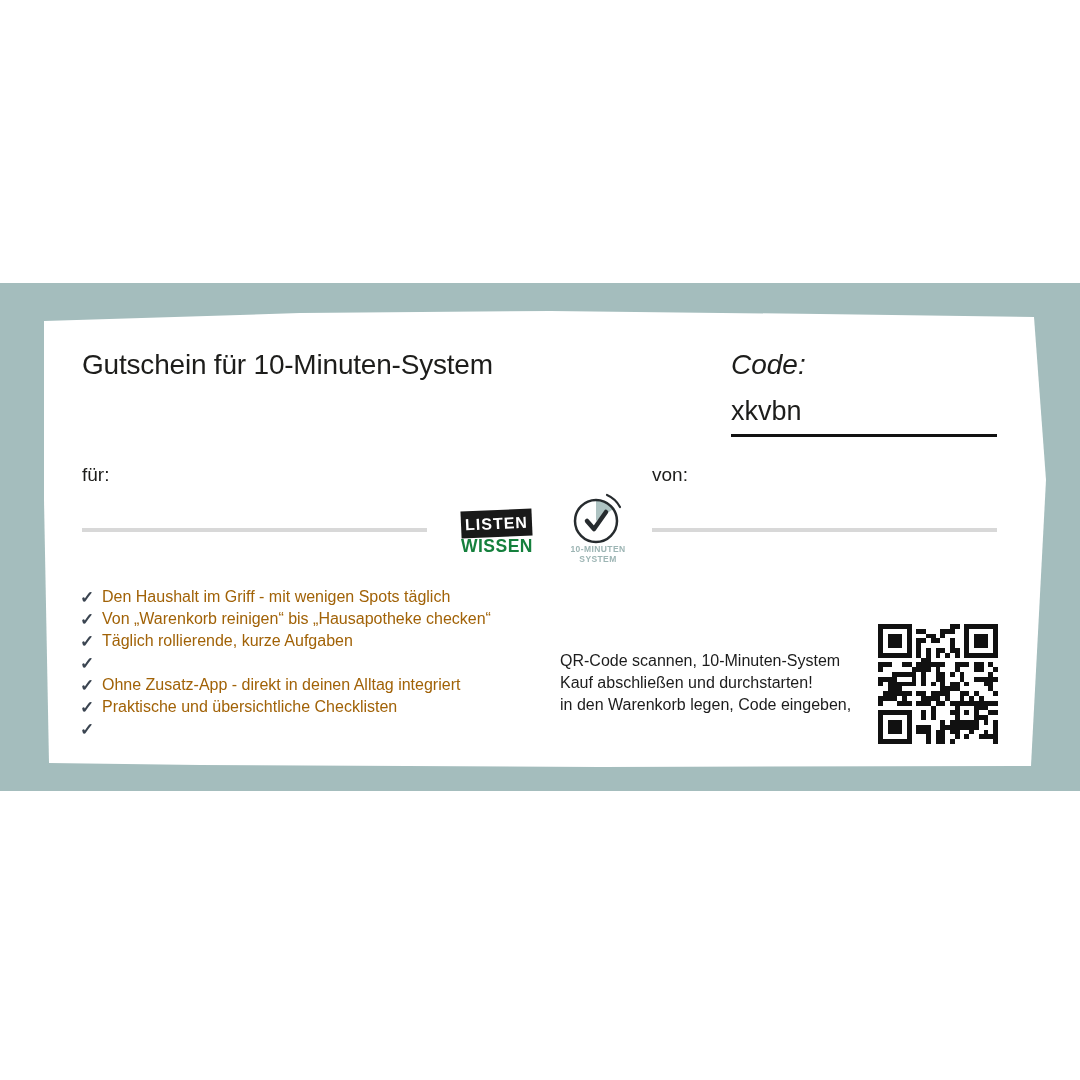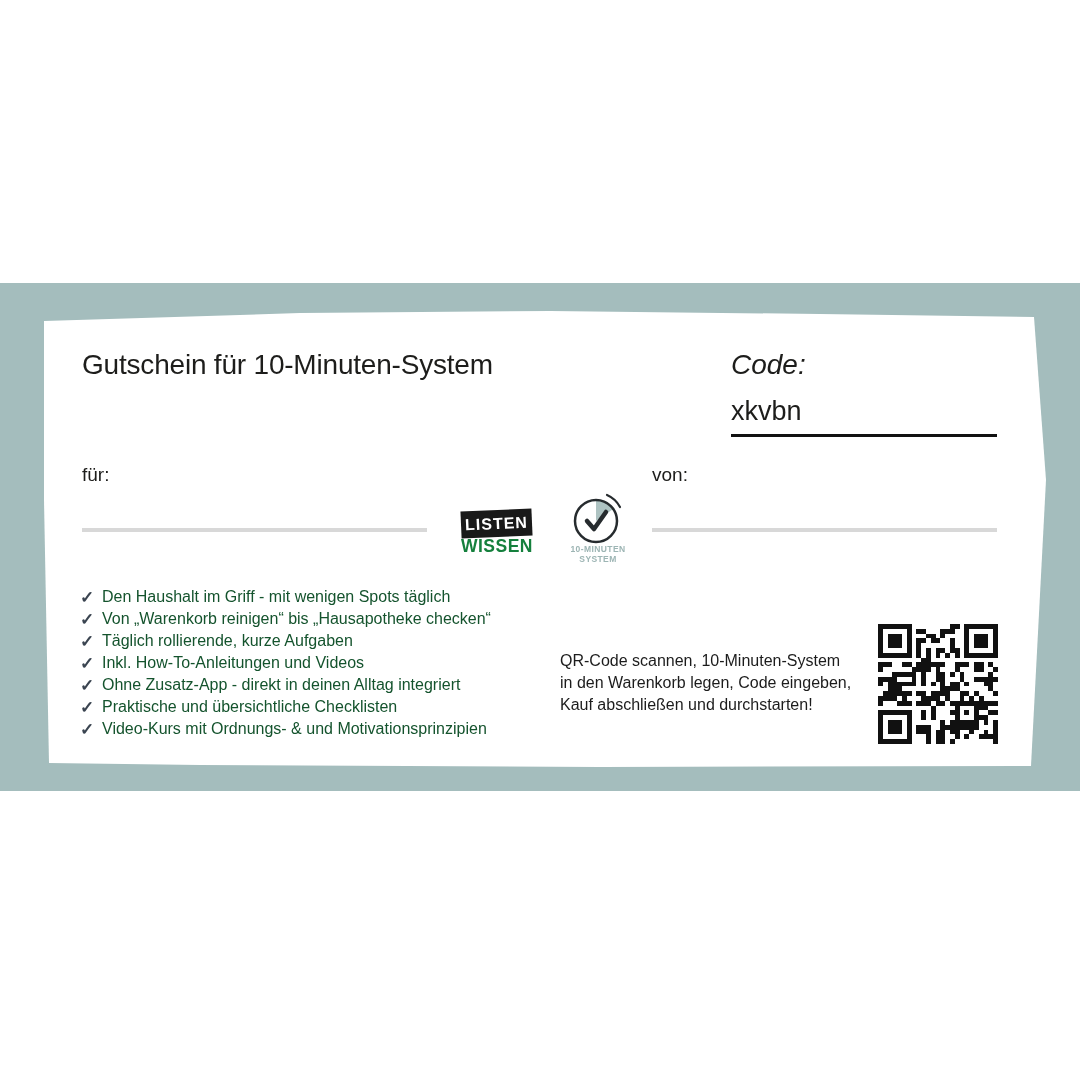--- a/index.html
+++ b/index.html
@@ -28,21 +28,21 @@
     left:461px;top:510px;width:71px;height:27px;background:#191919;color:#ffffff;
     display:flex;align-items:center;justify-content:center;font-size:16px;font-weight:700;
     letter-spacing:1px;transform:rotate(-2.5deg);
   }
   .badge-sub{left:456px;top:536px;width:82px;text-align:center;font-size:17.5px;font-weight:800;letter-spacing:0.5px;color:#15803d;}
   .clock-svg{left:566px;top:487px;width:64px;height:64px;}
   .clock-caption{left:552px;top:545px;width:92px;text-align:center;font-size:8.5px;line-height:9.5px;font-weight:700;letter-spacing:0.4px;color:#9db5b4;}
   .features{left:80px;top:586px;}
   .feature-row{display:flex;align-items:center;height:22px;}
   .check{width:22px;font-size:17px;font-weight:700;color:#3a4450;}
-  .feature-text{font-size:16px;color:#14532d;white-space:nowrap;}
+  .feature-text{font-size:16px;color:#a16207;white-space:nowrap;}
   .instructions{left:560px;top:650px;font-size:16px;line-height:22px;color:#1c1c1c;}
   .qr{left:878px;top:624px;width:120px;height:120px;}
   .qr svg{display:block;}
 </style>
 </head>
 <body>
 
 <div class="canvas">
 
   <div class="band"></div>
@@ -83,40 +83,38 @@
     <div class="feature-row">
       <span class="check">✓</span>
       <span class="feature-text">Von „Warenkorb reinigen“ bis „Hausapotheke checken“</span>
     </div>
     <div class="feature-row">
       <span class="check">✓</span>
       <span class="feature-text">Täglich rollierende, kurze Aufgaben</span>
     </div>
     <div class="feature-row">
       <span class="check">✓</span>
-      <span class="feature-text">Inkl. How-To-Anleitungen und Videos</span>
     </div>
     <div class="feature-row">
       <span class="check">✓</span>
       <span class="feature-text">Ohne Zusatz-App - direkt in deinen Alltag integriert</span>
     </div>
     <div class="feature-row">
       <span class="check">✓</span>
       <span class="feature-text">Praktische und übersichtliche Checklisten</span>
     </div>
     <div class="feature-row">
       <span class="check">✓</span>
-      <span class="feature-text">Video-Kurs mit Ordnungs- &amp; und Motivationsprinzipien</span>
     </div>
   </div>
 
   <div class="abs instructions">
     <div>QR-Code scannen, 10-Minuten-System</div>
+    <div>Kauf abschließen und durchstarten!</div>
     <div>in den Warenkorb legen, Code eingeben,</div>
-    <div>Kauf abschließen und durchstarten!</div>
   </div>
 
   <div class="abs qr" id="qr">
       <svg viewBox="0 0 25 25" width="120" height="120" shape-rendering="crispEdges" fill="#111111">
         <rect x="0" y="0" width="1" height="1"></rect>
         <rect x="1" y="0" width="1" height="1"></rect>
         <rect x="2" y="0" width="1" height="1"></rect>
         <rect x="3" y="0" width="1" height="1"></rect>
         <rect x="4" y="0" width="1" height="1"></rect>
         <rect x="5" y="0" width="1" height="1"></rect>

